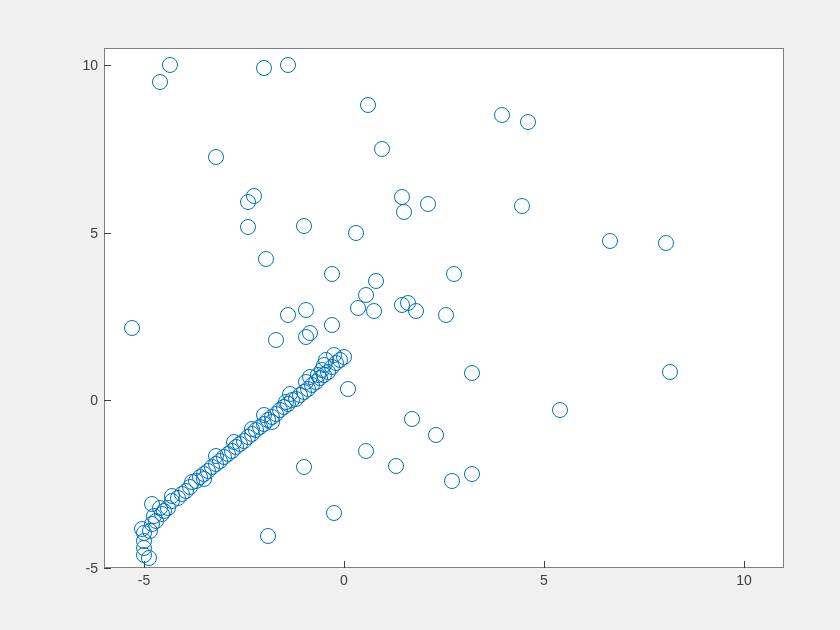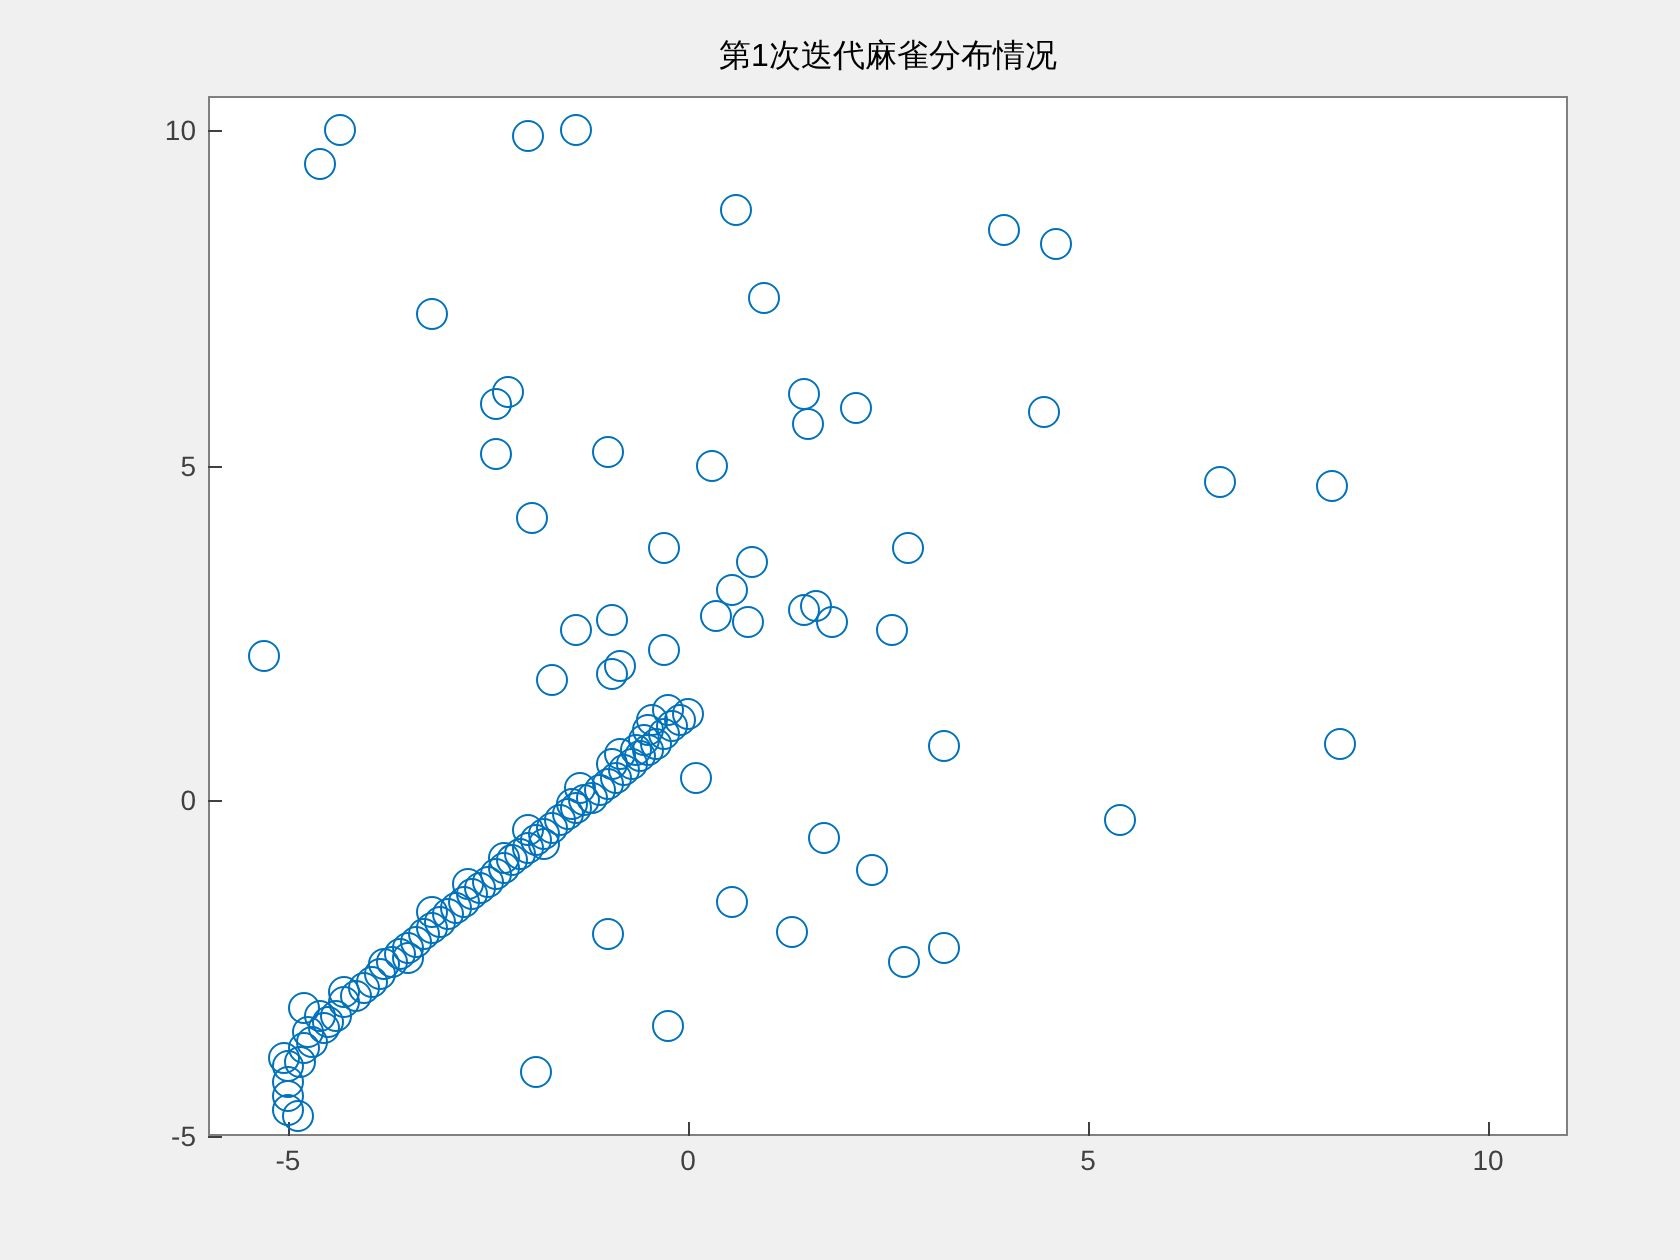--- a/index.html
+++ b/index.html
@@ -53,21 +53,20 @@
     border-radius: 50%;
     background: transparent;
     box-sizing: border-box;
     transform: translate(-50%, -50%);
   }
 </style>
 </head>
 <body>
 
 <div id="figure">
-  <div id="title" style="left: 444px; top: 18px; transform: translateX(-50%);">第1次迭代麻雀分布情况</div>
   <div id="axes" style="left: 104px; top: 48px; width: 680px; height: 520px;"></div>
 <div class="tick-mark" style="left: 144px; top: 561px; width: 1px; height: 7px;"></div>
     <div class="tick-label-x" style="left: 144px; top: 572px;">-5</div>
     <div class="tick-mark" style="left: 344px; top: 561px; width: 1px; height: 7px;"></div>
     <div class="tick-label-x" style="left: 344px; top: 572px;">0</div>
     <div class="tick-mark" style="left: 544px; top: 561px; width: 1px; height: 7px;"></div>
     <div class="tick-label-x" style="left: 544px; top: 572px;">5</div>
     <div class="tick-mark" style="left: 744px; top: 561px; width: 1px; height: 7px;"></div>
     <div class="tick-label-x" style="left: 744px; top: 572px;">10</div>
     <div class="tick-mark" style="left: 104px; top: 568px; width: 7px; height: 1px;"></div>

